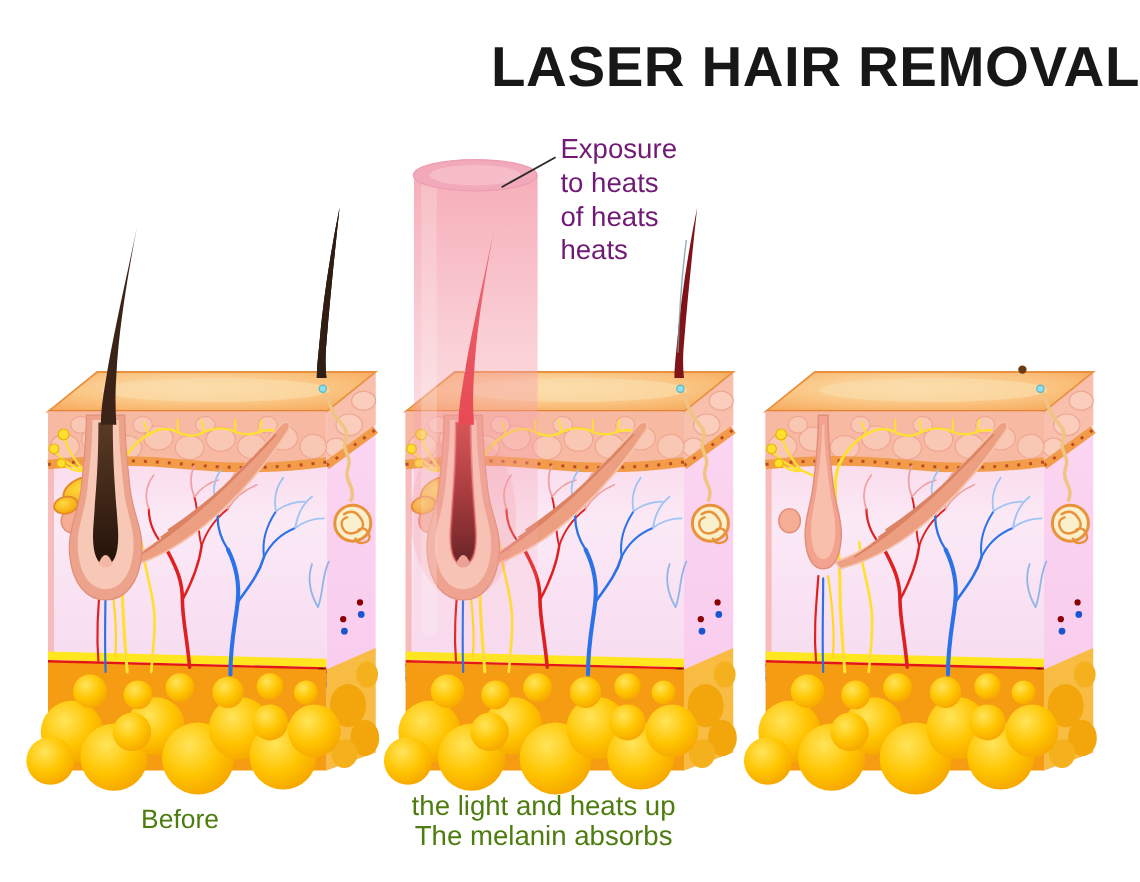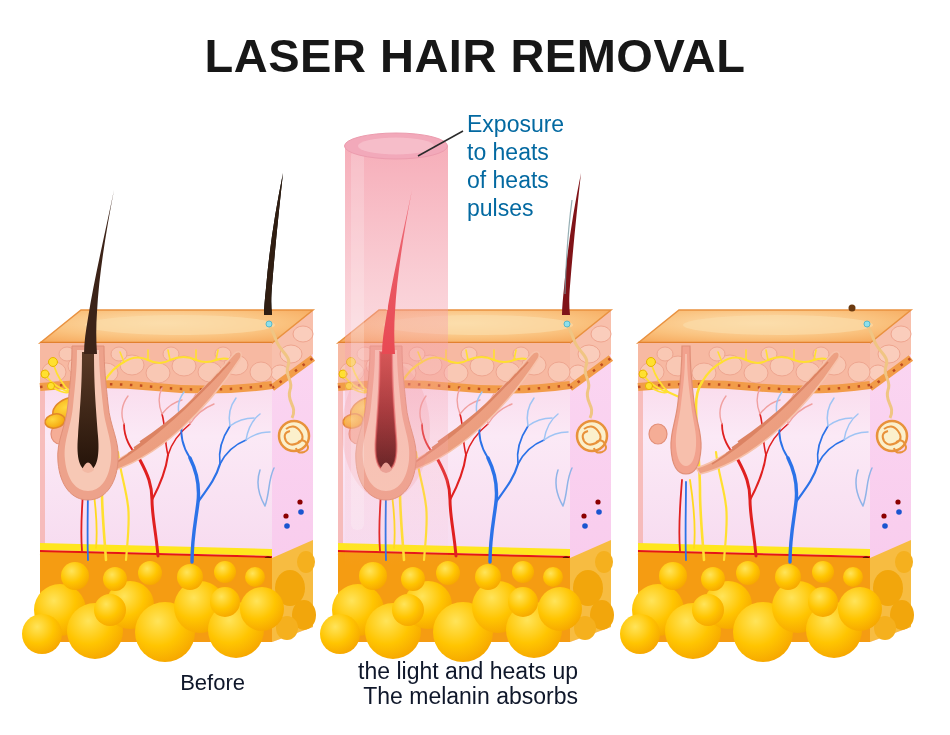--- a/index.html
+++ b/index.html
@@ -1,22 +1,22 @@
 <!DOCTYPE html>
 <html><head>
 <meta charset="utf-8">
 <style>
   html,body{margin:0;padding:0;background:#fff;}
   .stage{position:relative;width:950px;height:735px;background:#ffffff;overflow:hidden;
          font-family:"Liberation Sans", sans-serif;}
-  .title{position:absolute;left:0;right:0;top:28px;text-align:center;
+  .title{position:absolute;left:0;right:0;top:28px;text-align:right;
          font-size:47px;font-weight:bold;letter-spacing:.5px;color:#171717;margin:0;}
   .laser-label{position:absolute;left:467px;top:110px;font-size:23px;line-height:28px;
-         color:#0369a1;}
-  .caption{position:absolute;font-size:22px;color:#0f172a;text-align:right;}
+         color:#701a75;}
+  .caption{position:absolute;font-size:22px;color:#4d7c0f;text-align:center;}
   .caption-before{left:55px;top:670px;width:190px;}
   .caption-during{left:328px;top:659px;width:250px;font-size:23px;line-height:25px;}
   .caption-after{left:660px;top:670px;width:185px;}
   svg{position:absolute;left:0;top:0;}
 </style>
 </head>
 <body>
 
 <div class="stage">
 
@@ -267,21 +267,21 @@
 
   <line x1="463" y1="131" x2="418" y2="156" stroke="#2b2b2b" stroke-width="1.5"></line>
 </svg>
 
 <h1 class="title">LASER HAIR REMOVAL</h1>
 
 <div class="laser-label">
   <div>Exposure</div>
   <div>to heats</div>
   <div>of heats</div>
-  <div>pulses</div>
+  <div>heats</div>
 </div>
 
 <div class="caption caption-before">Before</div>
 <div class="caption caption-during">
   <div>the light and heats up</div>
   <div>The melanin absorbs</div>
 </div>
 
 </div>
 

